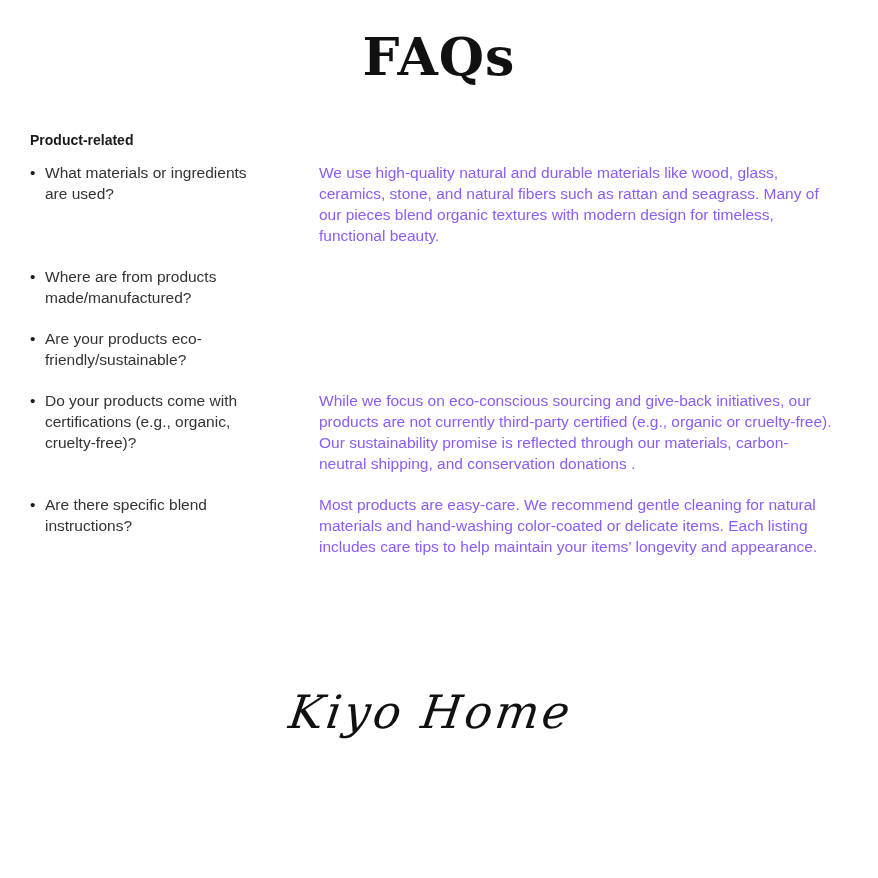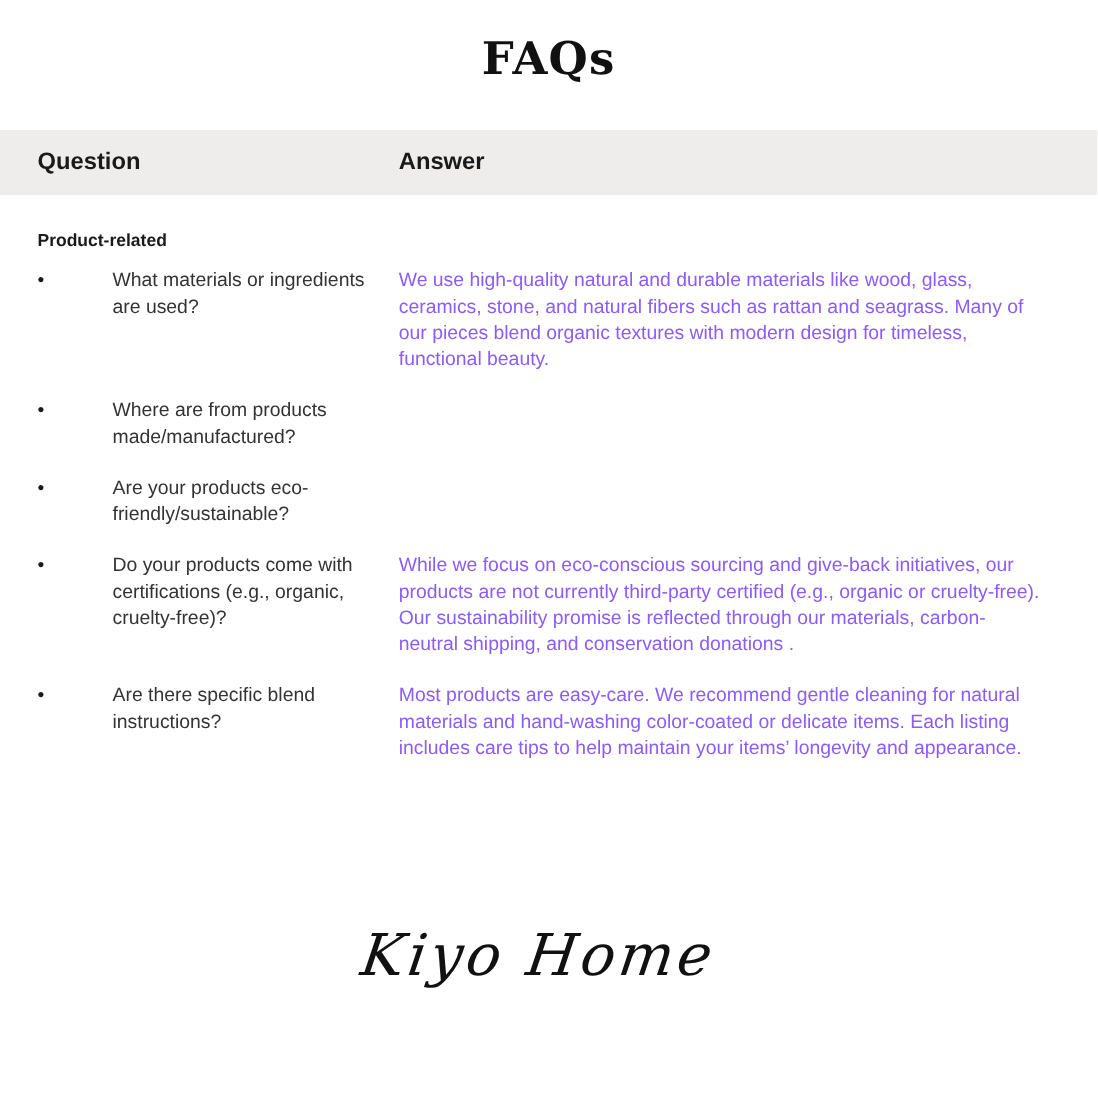--- a/index.html
+++ b/index.html
@@ -13,21 +13,21 @@
   }
   .page {
     width: 878px;
     height: 878px;
     position: relative;
     background: #ffffff;
   }
   .page-title {
     font-family: "DejaVu Serif", serif;
     font-weight: 700;
-    font-size: 36px;
+    font-size: 52px;
     letter-spacing: 1px;
     color: #111111;
     text-align: center;
     padding-top: 26px;
     height: 104px;
   }
   .header-bar {
     display: flex;
     align-items: center;
     height: 52px;
@@ -70,21 +70,20 @@
     flex-shrink: 0;
     font-size: 15.5px;
     line-height: 21px;
     color: #1a1a1a;
   }
   .q-text {
     width: 210px;
     font-size: 15.5px;
     line-height: 21px;
     color: #333333;
-    margin-left: 45px;
   }
   .a-cell {
     flex: 1;
     font-size: 15.5px;
     line-height: 21px;
     color: #8b5cf6;
   }
   .signature {
     margin-top: 128px;
     text-align: center;
@@ -96,24 +95,20 @@
     transform: skewX(-8deg);
   }
 </style>
 </head>
 <body>
 
 <div class="page">
 
   <div class="page-title">FAQs</div>
 
-  <div class="header-bar">
-    <div class="col-q">Question</div>
-    <div class="col-a">Answer</div>
-  </div>
 
   <div class="content">
 
     <div class="section-heading">Product-related</div>
 
     <div class="faq-row">
       <div class="q-cell">
         <span class="bullet">•</span>
         <span class="q-text">What materials or ingredients are used?</span>
       </div>

